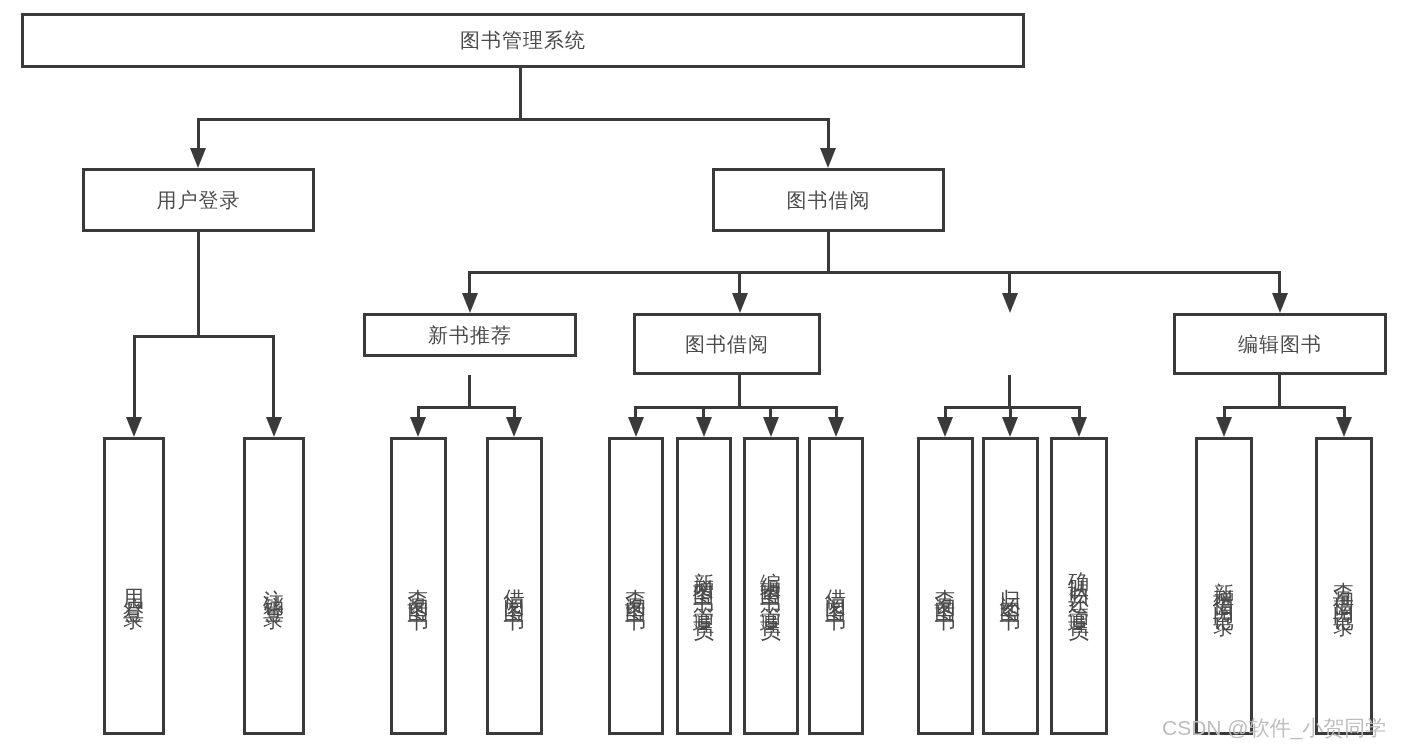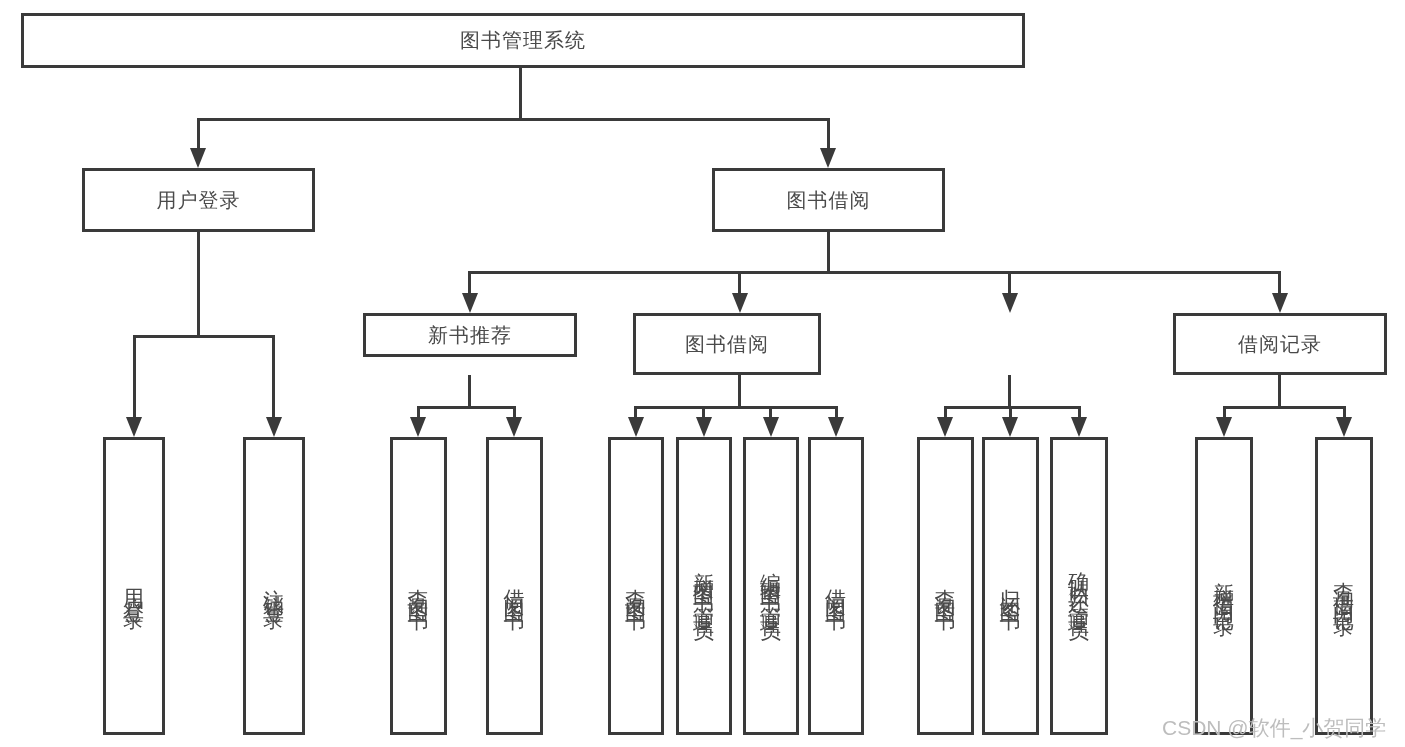--- a/index.html
+++ b/index.html
@@ -45,21 +45,21 @@
     <span>图书借阅</span>
   </div>
 
   <div class="box h" style="left:363px;top:313px;width:214px;height:44px">
     <span>新书推荐</span>
   </div>
   <div class="box h" style="left:633px;top:313px;width:188px;height:62px">
     <span>图书借阅</span>
   </div>
   <div class="box h" style="left:1173px;top:313px;width:214px;height:62px">
-    <span>借阅记录</span>
+    <span>编辑图书</span>
   </div>
 
   <div class="box v" style="left:103px;width:62px">
     <span>用户登录</span>
   </div>
   <div class="box v" style="left:243px;width:62px">
     <span>注销登录</span>
   </div>
 
   <div class="box v" style="left:390px;width:57px">

